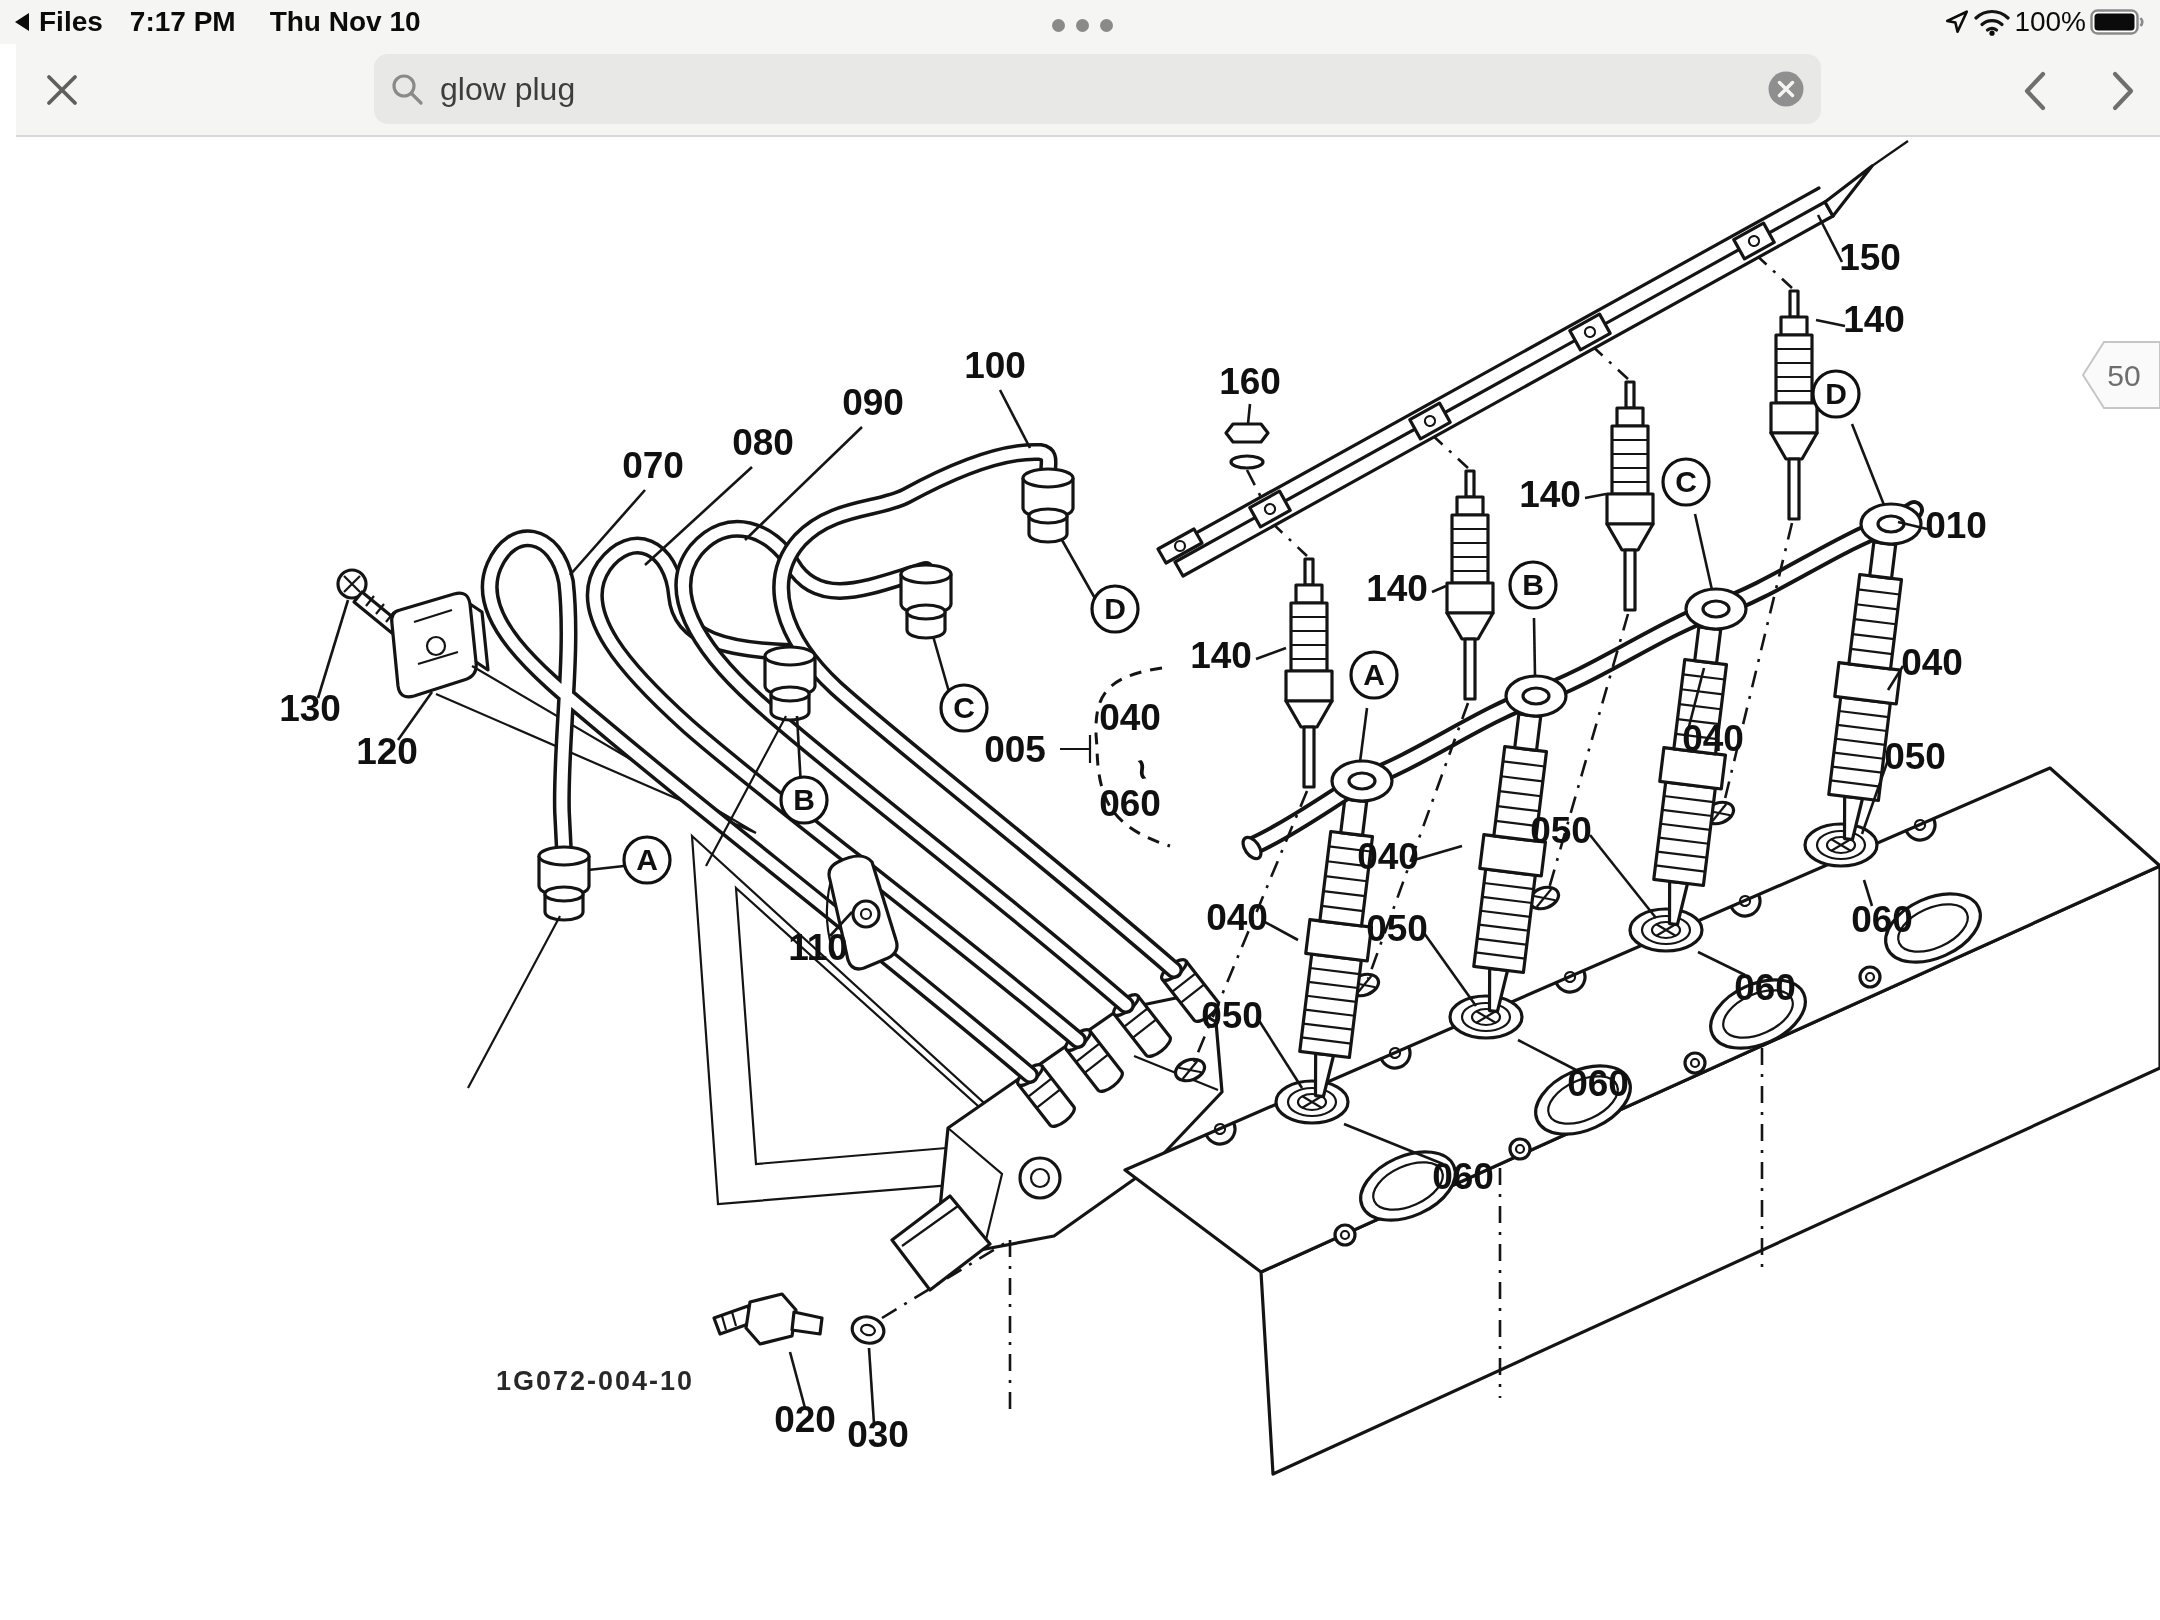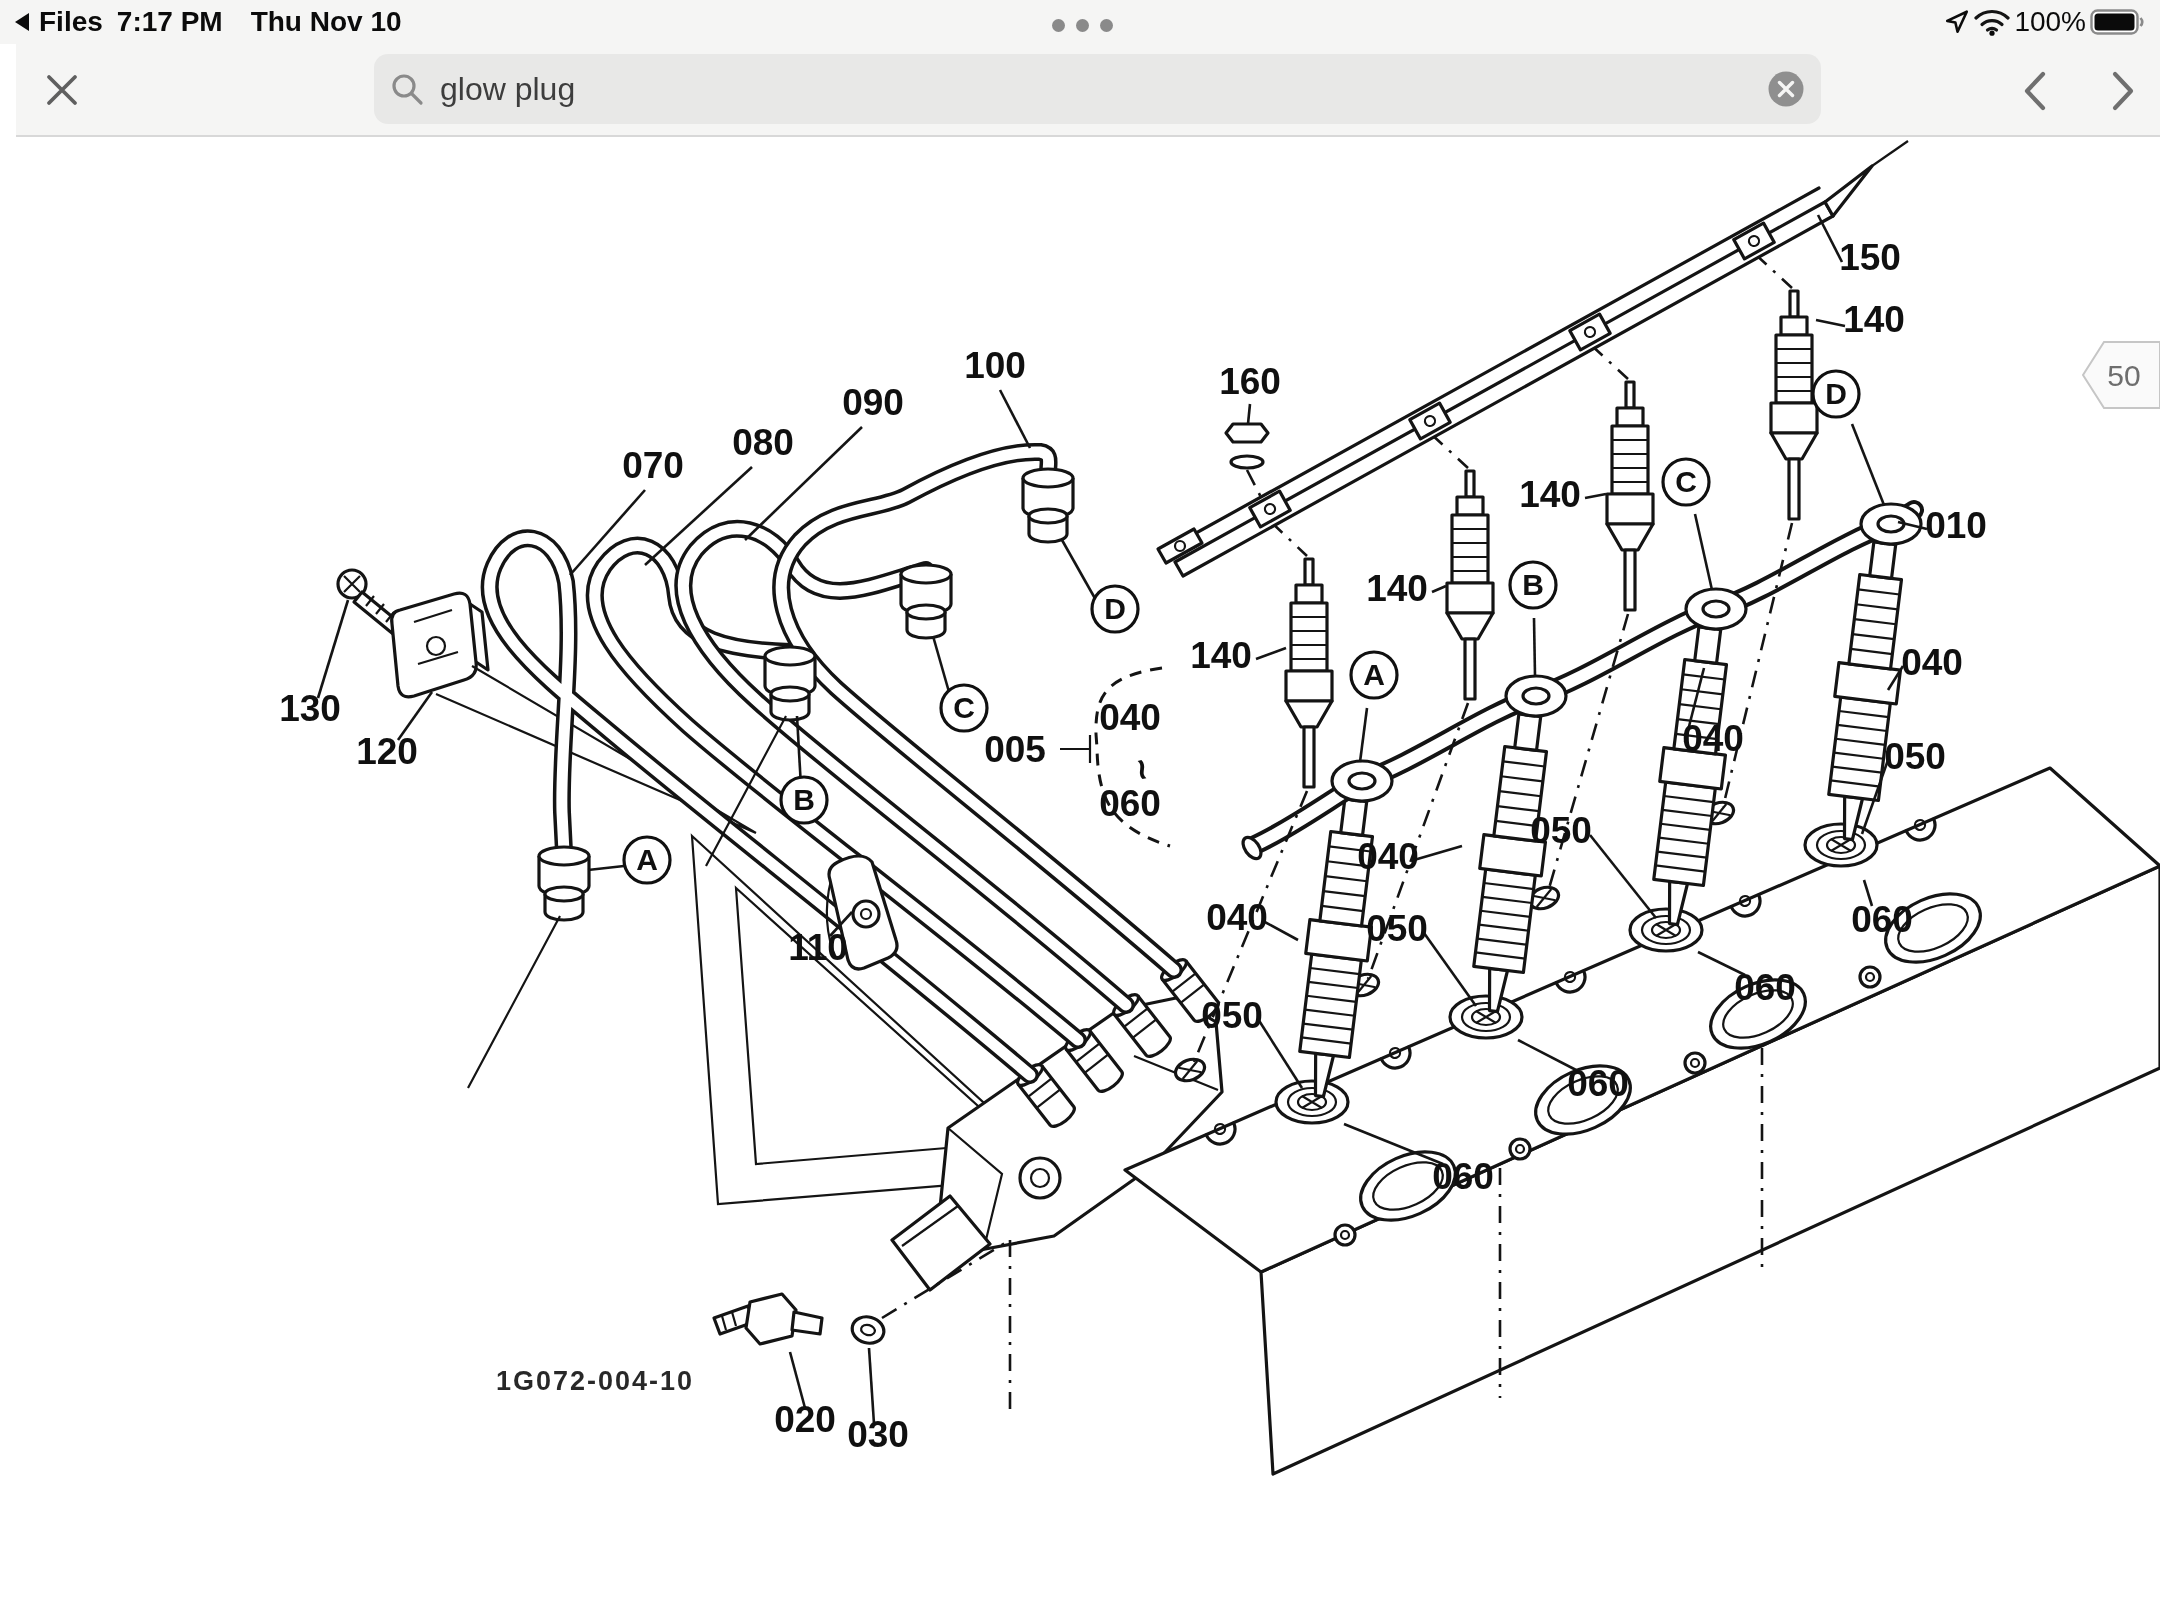--- a/index.html
+++ b/index.html
@@ -3,22 +3,22 @@
 <meta charset="utf-8">
 <style>
   html,body{margin:0;padding:0;background:#e0e0e0}
   .stage{position:relative;width:2160px;height:1620px;background:#ffffff;overflow:hidden;
          font-family:"Liberation Sans",sans-serif;}
   
   .statusbar{position:absolute;top:0;left:0;width:2160px;height:44px;background:#f5f5f4;z-index:3;
              display:flex;align-items:center;padding:0 14px;box-sizing:border-box;color:#0b0b0b;}
   .sb-left{display:flex;align-items:center;gap:8px;font-size:28px;font-weight:700;}
   .sb-back{display:flex;align-items:center;gap:9px;}
-  .sb-time{margin-left:6px}
-  .sb-date{margin-left:20px}
+  .sb-time{margin-left:19px}
+  .sb-date{margin-left:26px}
   .sb-dots{position:absolute;left:1052px;top:19px;display:flex;gap:11px;}
   .sb-dots i{width:13px;height:13px;border-radius:50%;background:#8a8a8a;display:block}
   .sb-right{margin-left:auto;display:flex;align-items:center;gap:4px;font-size:28px;font-weight:500;}
   
   .toolbar{position:absolute;top:44px;left:16px;width:2160px;height:93px;background:#f5f5f4;z-index:3;
            border-bottom:2px solid #d8d8d8;box-sizing:border-box;}
   .tb-close{position:absolute;left:26px;top:26px;width:40px;height:40px;cursor:pointer;background:none;border:none;padding:0}
   .tb-field{position:absolute;left:358px;top:10px;width:1447px;height:70px;background:#e8e8e7;border-radius:14px;
             display:flex;align-items:center;padding:0 16px;box-sizing:border-box;}
   .tb-field input{flex:1;background:transparent;border:none;outline:none;font-size:32px;color:#3d3d3d;

